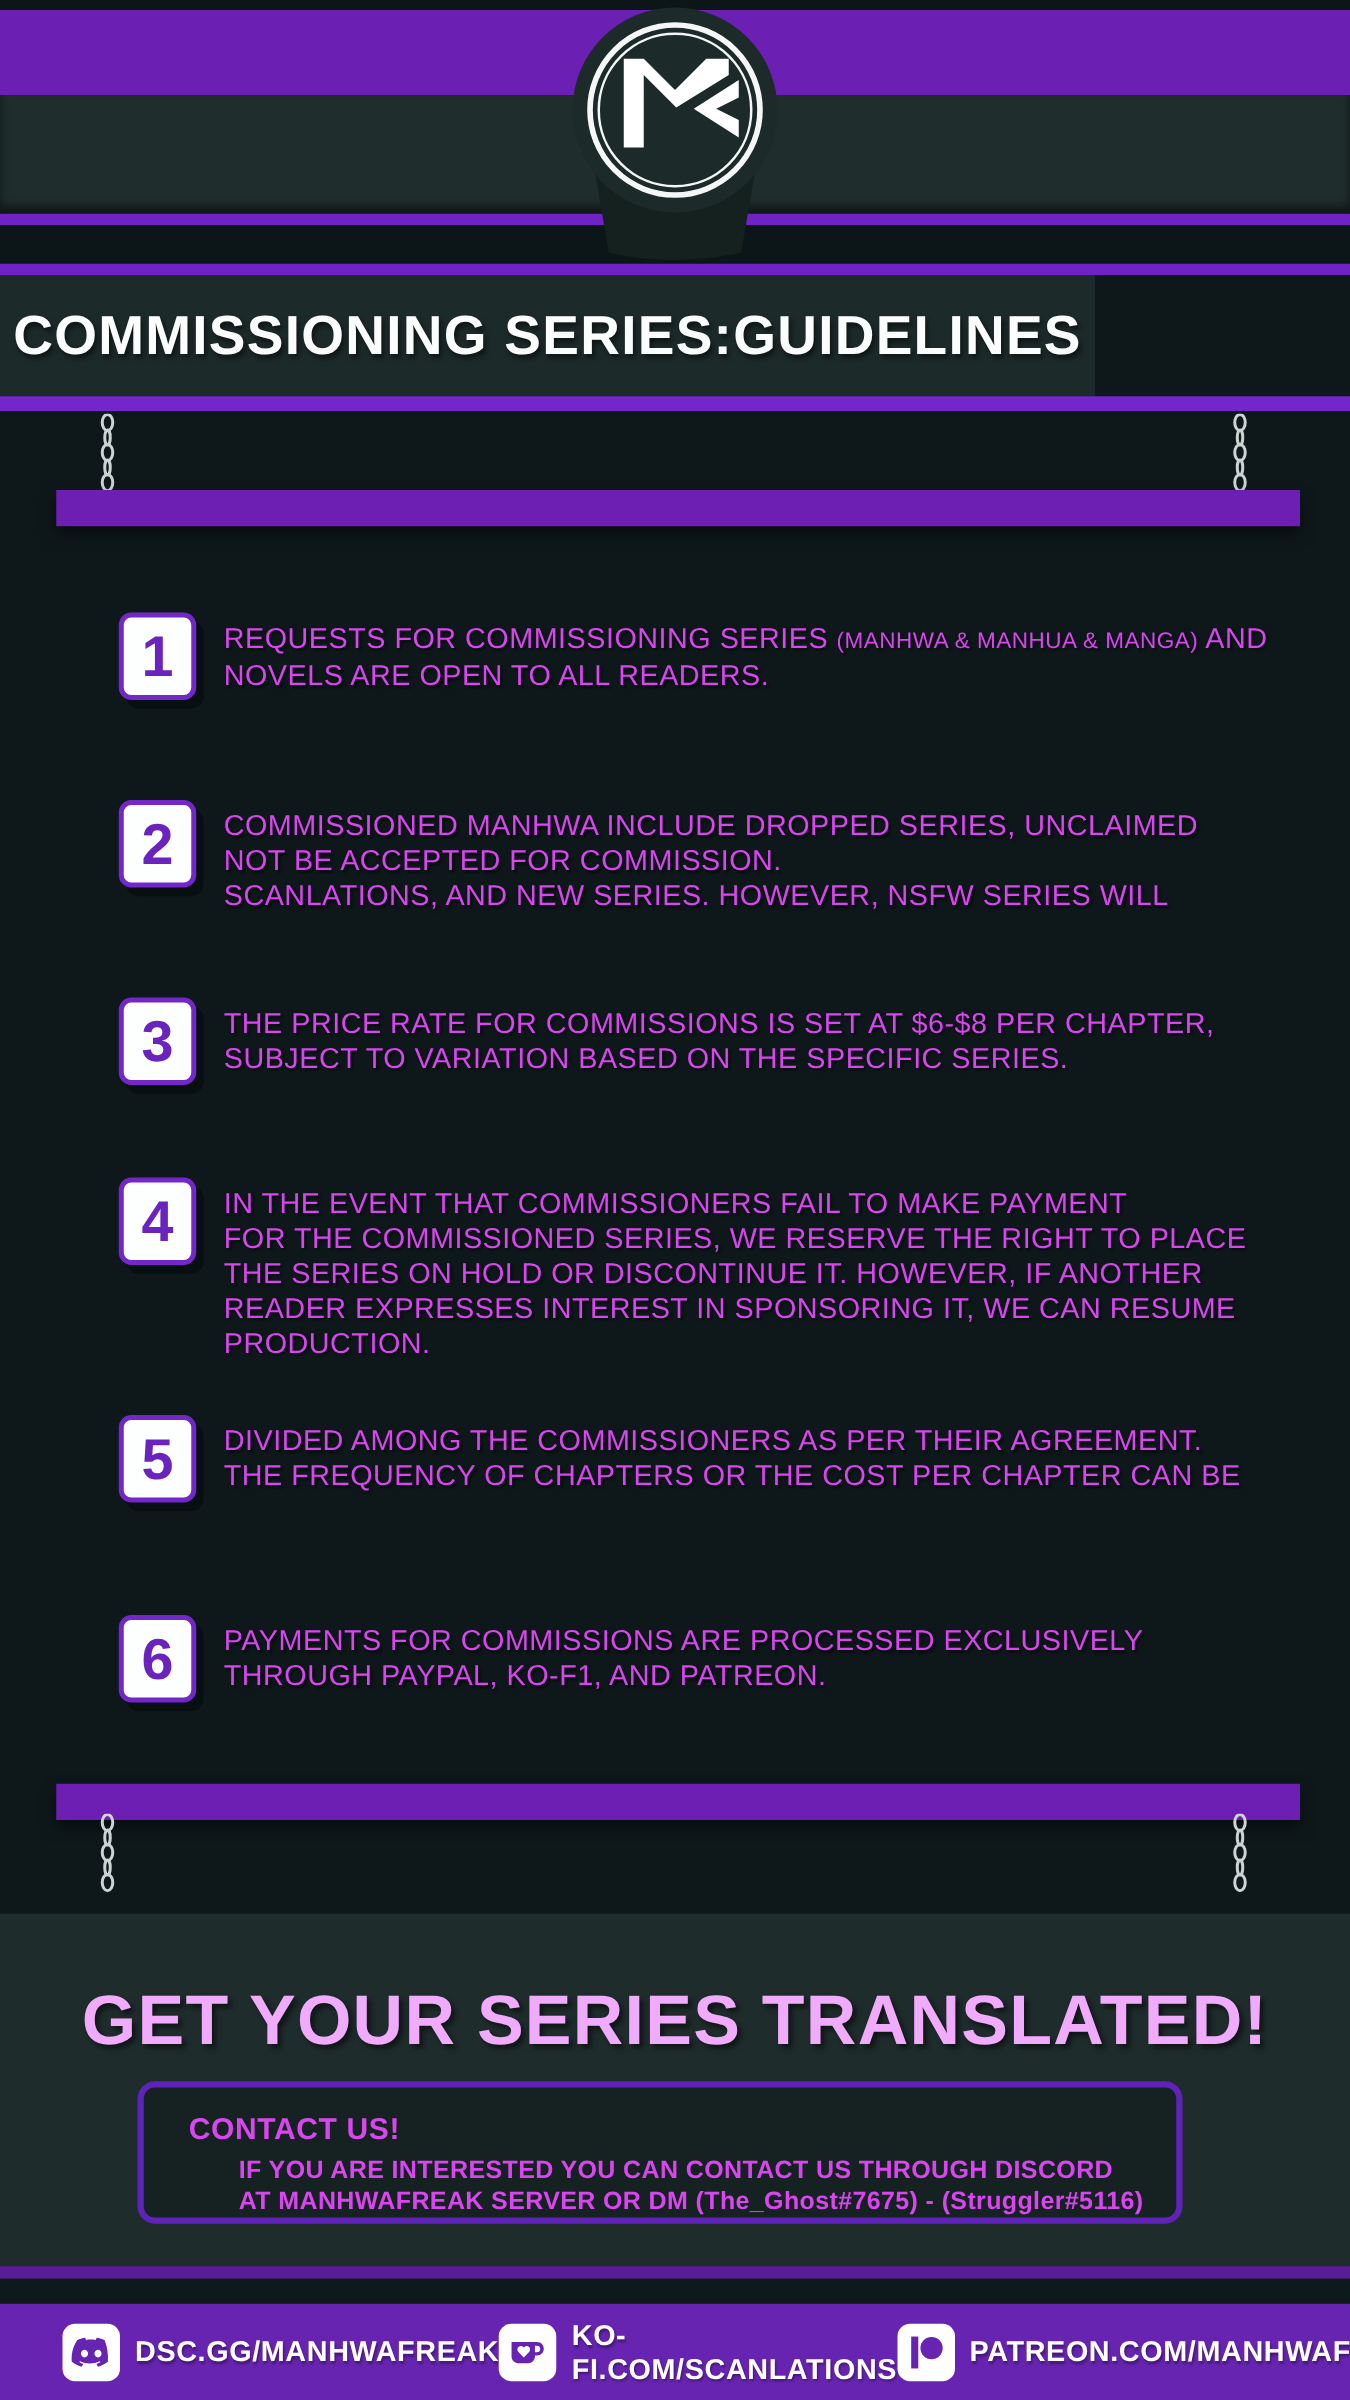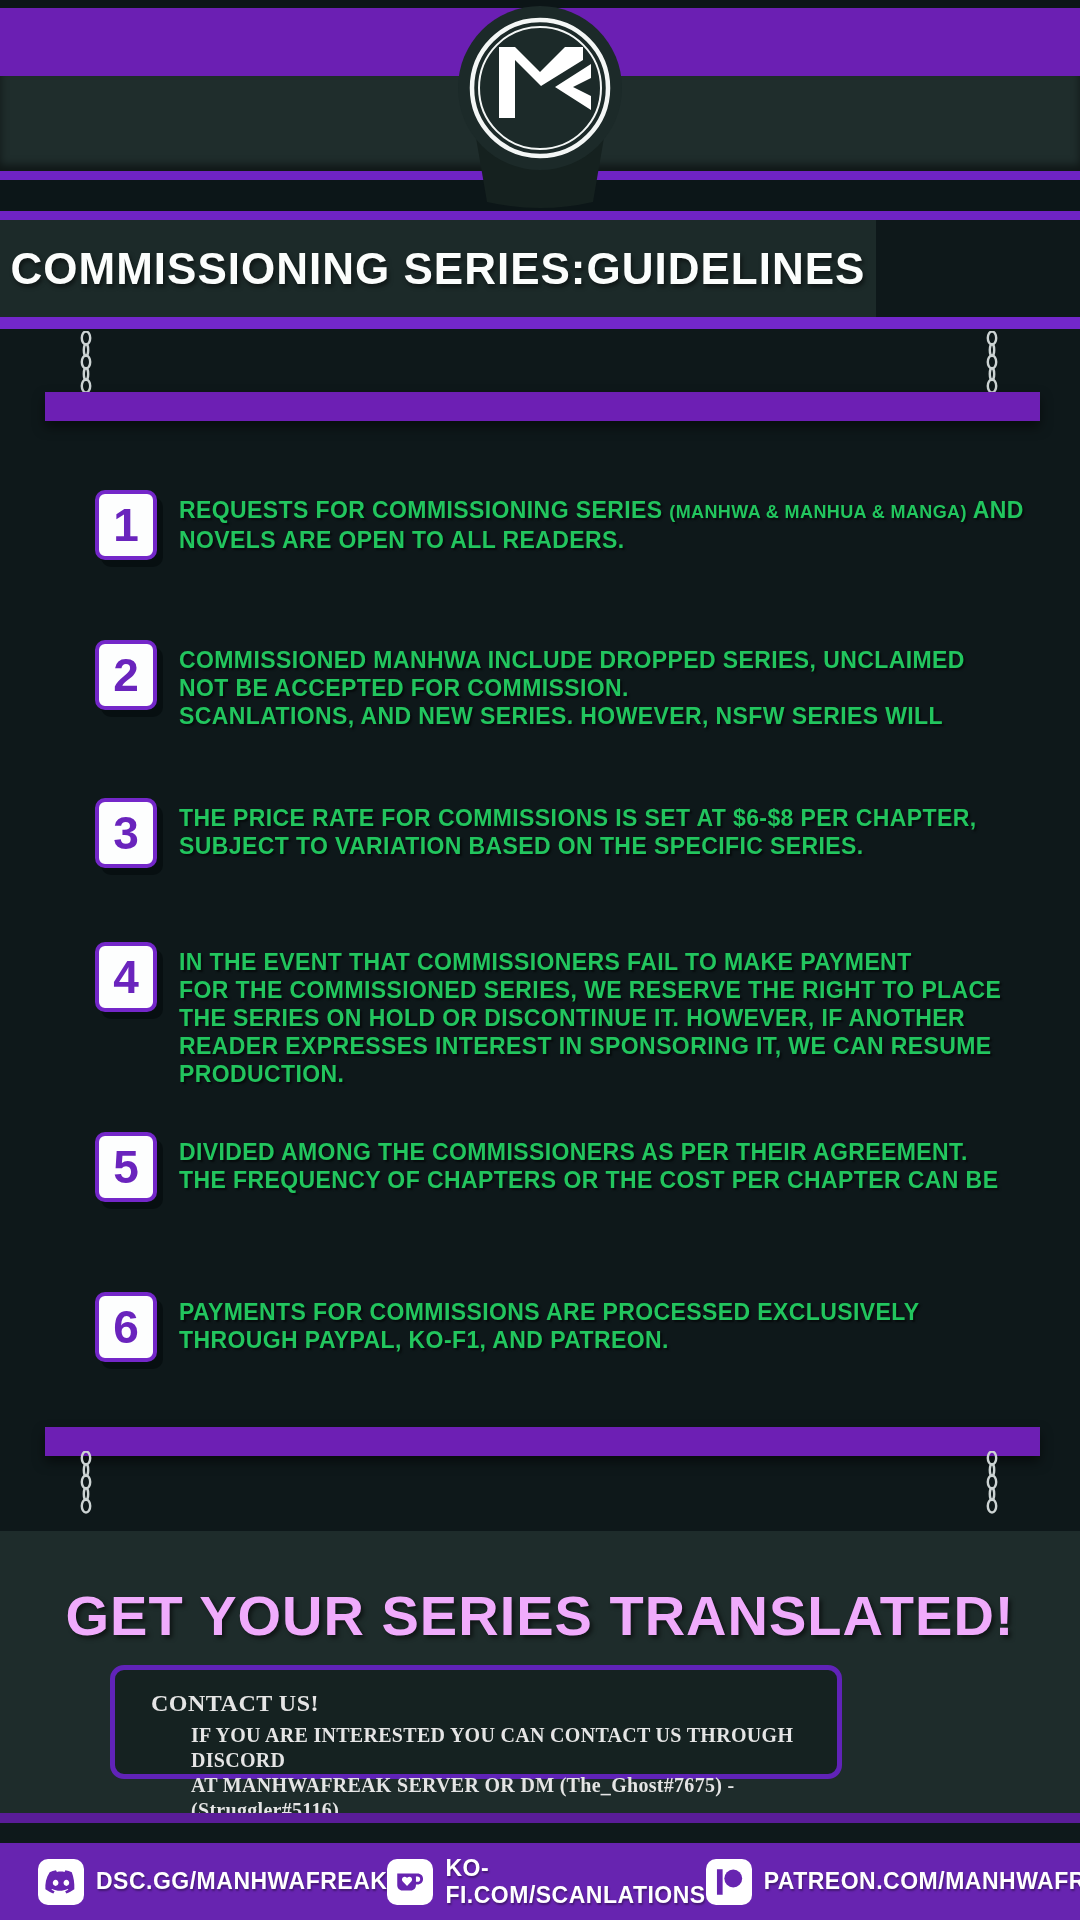--- a/index.html
+++ b/index.html
@@ -39,42 +39,42 @@
   .board-bar{left:45px;width:995px;height:29px;background:#6d1fb4;
     box-shadow:0 6px 12px rgba(0,0,0,.5);}
   .bar-top{top:63px;}
   .bar-bottom{top:1098px;}
   .rule{left:95px;width:950px;display:flex;align-items:flex-start;}
   .badge{flex:0 0 auto;width:54px;height:62px;background:#fdfefe;
     border:4px solid #7427c9;border-radius:10px;margin-top:-6px;
     display:flex;align-items:center;justify-content:center;
     box-shadow:6px 7px 0 rgba(4,10,12,.6);}
   .badge span{color:#6a24bd;font-size:46px;font-weight:bold;line-height:1;}
-  .rule-text{margin-left:22px;color:#22c55e;font-size:23px;font-weight:bold;
+  .rule-text{margin-left:22px;color:#d946ef;font-size:23px;font-weight:normal;
     letter-spacing:.4px;text-shadow:2px 2px 2px rgba(0,0,0,.55);}
   .rule-line{line-height:28px;white-space:nowrap;}
   .rule-line .small{font-size:18px;}
   
   .cta-section{left:0;top:1531px;width:1080px;height:282px;background:#1e2c2b;}
   .cta-heading{left:0;top:52px;width:1080px;text-align:center;color:#f0abfc;
     font-size:56px;font-weight:bold;letter-spacing:1px;
     text-shadow:3px 3px 4px rgba(0,0,0,.5);}
-  .contact-box{left:110px;top:134px;width:732px;height:114px;
+  .contact-box{left:110px;top:134px;width:836px;height:114px;
     background:#152221;border:5px solid #6023b8;border-radius:14px;
-    box-sizing:border-box;color:#e5e5e5;font-family:Liberation Serif, serif;}
+    box-sizing:border-box;color:#d946ef;}
   .contact-title{margin:20px 0 6px 36px;font-size:24px;font-weight:bold;
     letter-spacing:.5px;}
   .contact-line{margin-left:76px;font-size:20px;font-weight:bold;
     line-height:25px;letter-spacing:.3px;}
   
   .pre-footer-line{left:0;top:1813px;width:1080px;height:10px;background:#5a1d99;}
   .pre-footer-dark{left:0;top:1823px;width:1080px;height:20px;background:#0e191b;}
   .footer{left:0;top:1843px;width:1080px;height:77px;background:#6724b0;
     display:flex;align-items:center;justify-content:space-between;
-    padding:0 38px;box-sizing:border-box;}
+    padding:0 50px;box-sizing:border-box;}
   .footer-link{display:flex;align-items:center;gap:12px;}
   .footer-icon{width:46px;height:46px;background:#ffffff;border-radius:10px;
     display:flex;align-items:center;justify-content:center;flex:0 0 auto;}
   .footer-icon svg{width:34px;height:34px;}
   .footer-label{color:#ffffff;font-size:23px;font-weight:bold;letter-spacing:.5px;
     text-shadow:1px 2px 2px rgba(0,0,0,.35);}
 </style>
 </head>
 <body>
 

